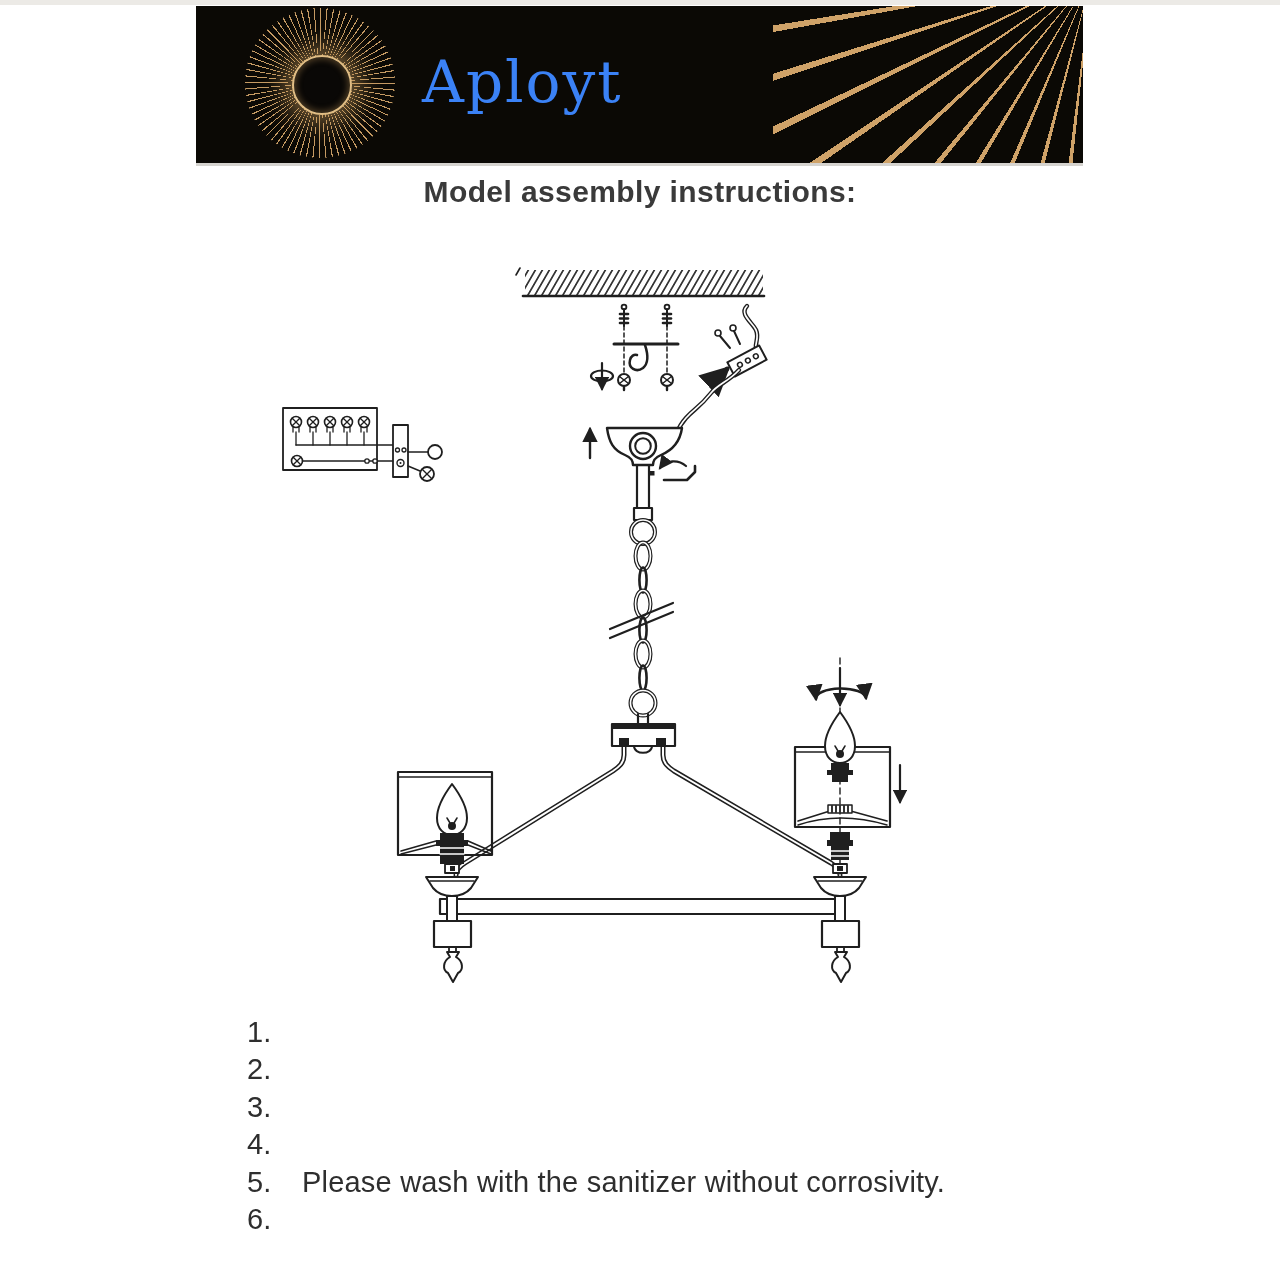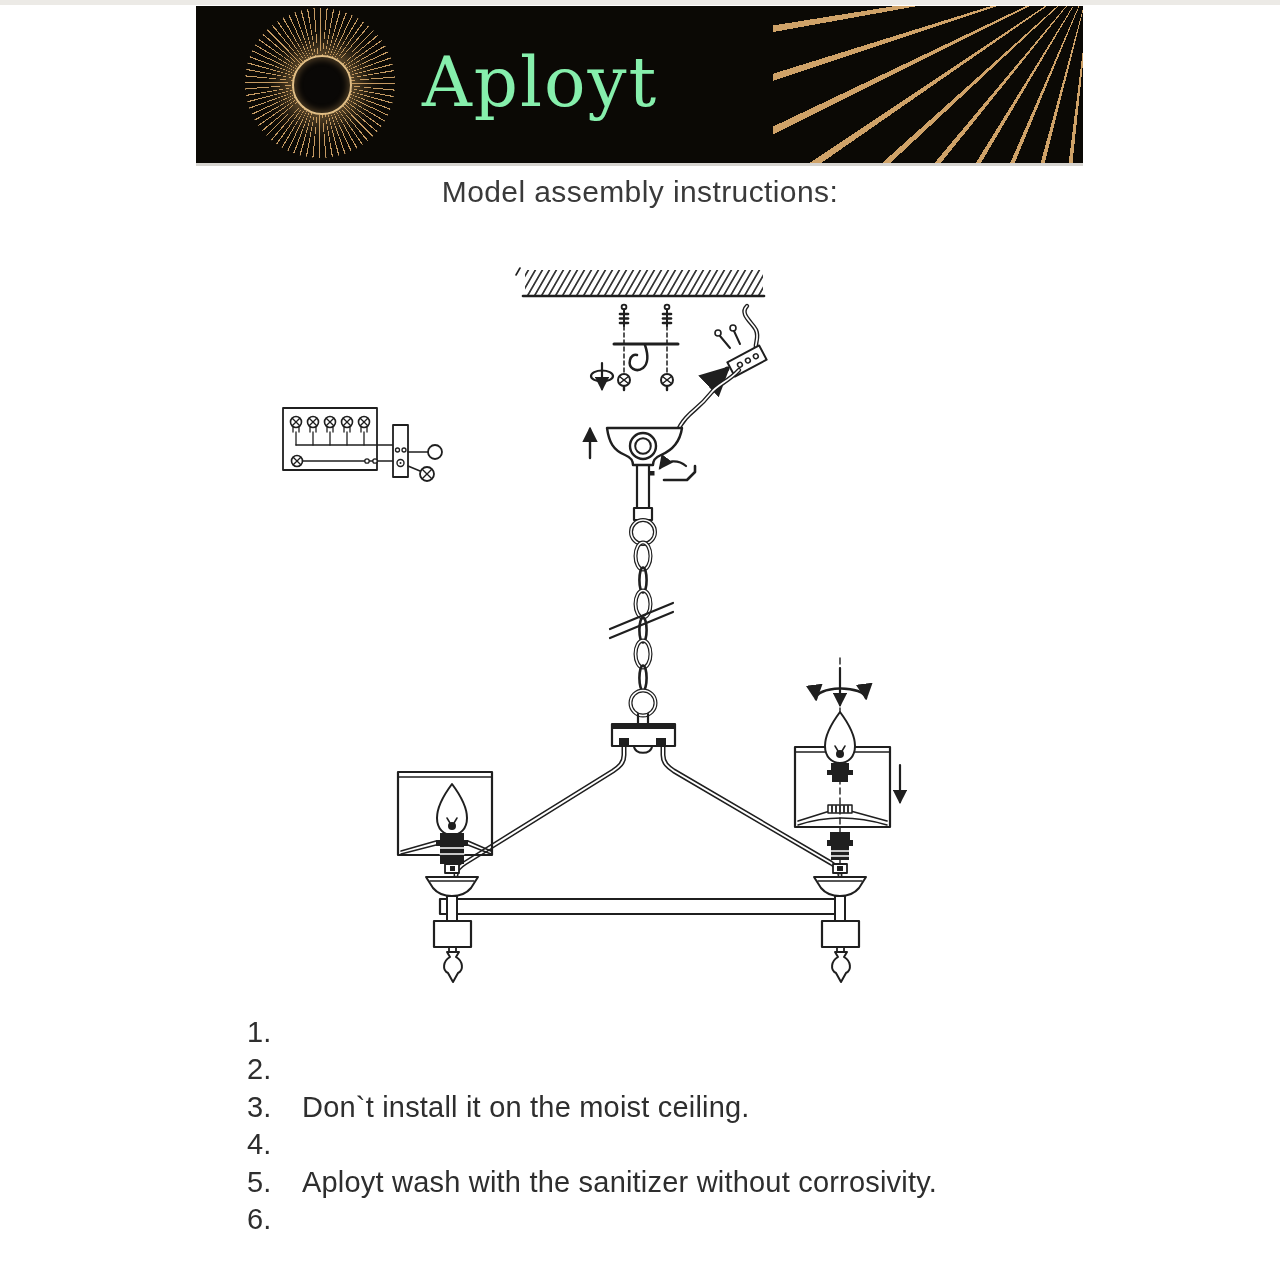--- a/index.html
+++ b/index.html
@@ -18,29 +18,29 @@
     background:repeating-conic-gradient(#cfa268 0deg 0.9deg, rgba(11,9,5,0) 0.9deg 5deg);
     opacity:.95;
   }
   .sunburst-core{
     position:absolute;left:96px;top:49px;width:56px;height:56px;border-radius:50%;
     background:#0a0806;border:2px solid #e0bd84;
     box-shadow:0 0 24px 9px rgba(205,160,95,.55), inset 0 0 6px 2px rgba(205,160,95,.35);
   }
   .brand{
     position:absolute;left:226px;top:36px;width:380px;
-    font-family:"DejaVu Serif",serif;font-weight:400;font-size:69px;line-height:80px;
-    color:#86efac;letter-spacing:2px;
+    font-family:"DejaVu Serif",serif;font-weight:400;font-size:58px;line-height:80px;
+    color:#3b82f6;letter-spacing:2px;
   }
   .rays{
     position:absolute;right:0;top:0;width:310px;height:157px;
     background:repeating-conic-gradient(from 186deg at 103% -20%, #cfa268 0deg 1.15deg, rgba(11,9,5,0) 1.15deg 8.2deg);
   }
   
-  .title-block{position:absolute;left:0;top:174px;width:1280px;text-align:center;color:#3a3a3a;}
+  .title-block{position:absolute;left:0;top:174px;width:1280px;text-align:center;color:#3a3a3a;font-weight:bold;}
   .title-block .heading{font-size:30px;line-height:36px;letter-spacing:.4px;}
   .title-block .model{font-size:30px;line-height:37px;letter-spacing:.6px;}
   
   .diagram{position:absolute;left:250px;top:262px;width:700px;height:755px;}
   .diagram svg{display:block;}
   
   .instructions{position:absolute;left:247px;top:1016px;width:830px;}
   .instr-row{display:flex;align-items:flex-start;height:37.4px;font-size:29px;letter-spacing:.2px;color:#2e2e2e;}
   .instr-row .num{width:55px;flex:0 0 55px;}
   .instr-row .txt{flex:1;white-space:nowrap;}
@@ -300,25 +300,24 @@
 
 <div class="instructions">
   <div class="instr-row">
     <span class="num">1.</span>
   </div>
   <div class="instr-row">
     <span class="num">2.</span>
   </div>
   <div class="instr-row">
     <span class="num">3.</span>
-    <span class="txt">Don`t install it on the moist ceiling.</span>
   </div>
   <div class="instr-row">
     <span class="num">4.</span>
   </div>
   <div class="instr-row">
     <span class="num">5.</span>
-    <span class="txt">Aployt wash with the sanitizer without corrosivity.</span>
+    <span class="txt">Please wash with the sanitizer without corrosivity.</span>
   </div>
   <div class="instr-row">
     <span class="num">6.</span>
   </div>
 </div>
 
 </body></html>

